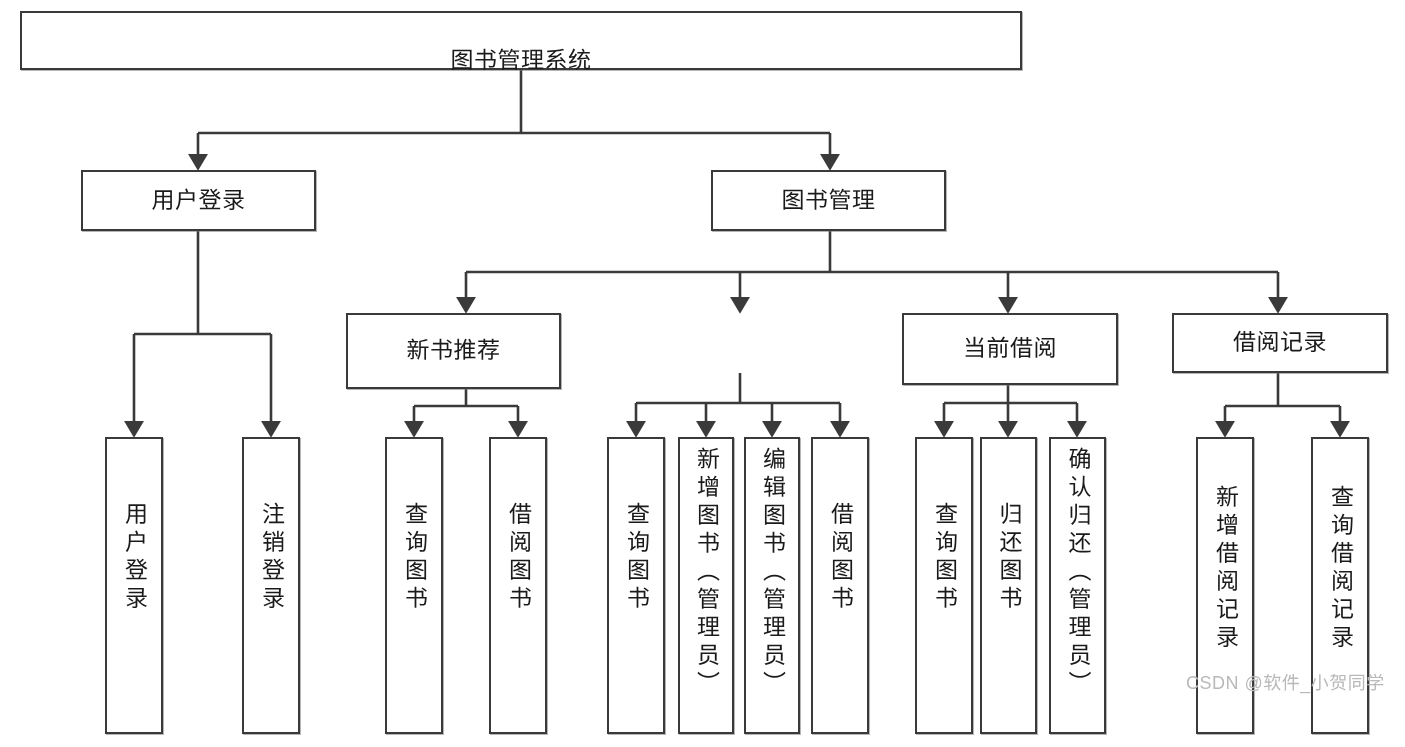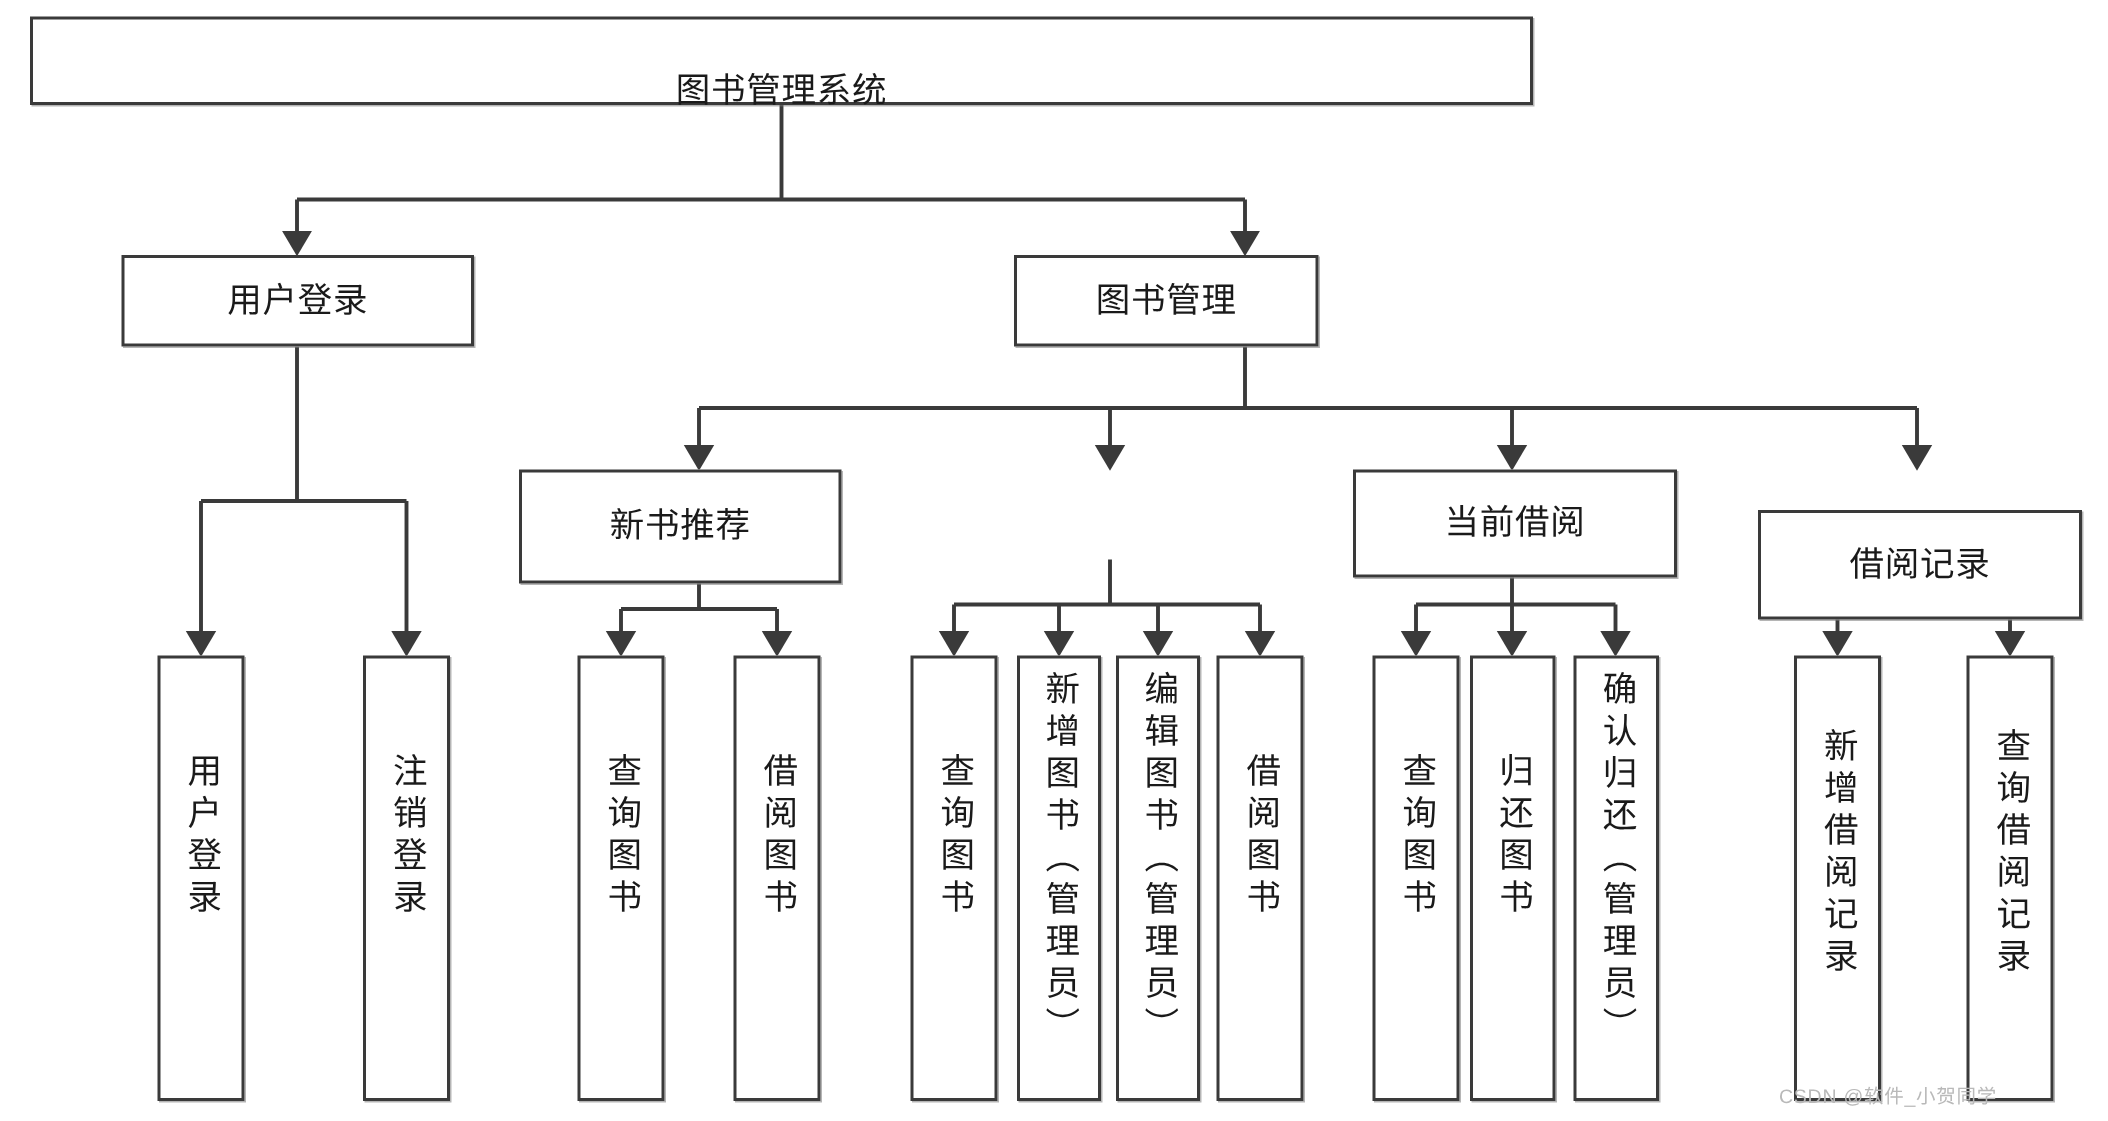--- a/index.html
+++ b/index.html
@@ -68,22 +68,22 @@
   }
   .node.vert.mid .node-label {
     margin-top: 55px;
   }
   .node.vert.mid2 .node-label {
     margin-top: 38px;
   }
   .watermark {
     position: absolute;
     left: 1186px;
-    top: 720px;
-    font-size: 13px;
+    top: 668px;
+    font-size: 18px;
     color: #b9b9b9;
     white-space: nowrap;
     letter-spacing: 0.5px;
     font-family: "Liberation Sans", "DejaVu Sans", sans-serif;
   }
 </style>
 </head>
 <body>
 
 <div id="diagram-root">
@@ -139,34 +139,34 @@
   </svg>
 
   <div class="node root horiz" style="left:20px; top:11px; width:1002px; height:59px;">
     <span class="node-label">图书管理系统</span>
   </div>
 
   <div class="node horiz" style="left:81px; top:170px; width:235px; height:61px;">
     <span class="node-label">用户登录</span>
   </div>
 
-  <div class="node horiz" style="left:676px; top:170px; width:203px; height:61px;">
+  <div class="node horiz" style="left:711px; top:170px; width:235px; height:61px;">
     <span class="node-label">图书管理</span>
   </div>
 
   <div class="node horiz" style="left:346px; top:313px; width:215px; height:76px;">
     <span class="node-label">新书推荐</span>
   </div>
 
 
   <div class="node horiz" style="left:902px; top:313px; width:216px; height:72px;">
     <span class="node-label">当前借阅</span>
   </div>
 
-  <div class="node horiz" style="left:1172px; top:313px; width:216px; height:73px;margin-top:27px;">
+  <div class="node horiz" style="left:1172px; top:313px; width:216px; height:60px;">
     <span class="node-label">借阅记录</span>
   </div>
 
   <div class="node vert mid" style="left:105px; top:437px; width:58px; height:297px;">
     <span class="node-label">用户登录</span>
   </div>
 
   <div class="node vert mid" style="left:242px; top:437px; width:58px; height:297px;">
     <span class="node-label">注销登录</span>
   </div>

